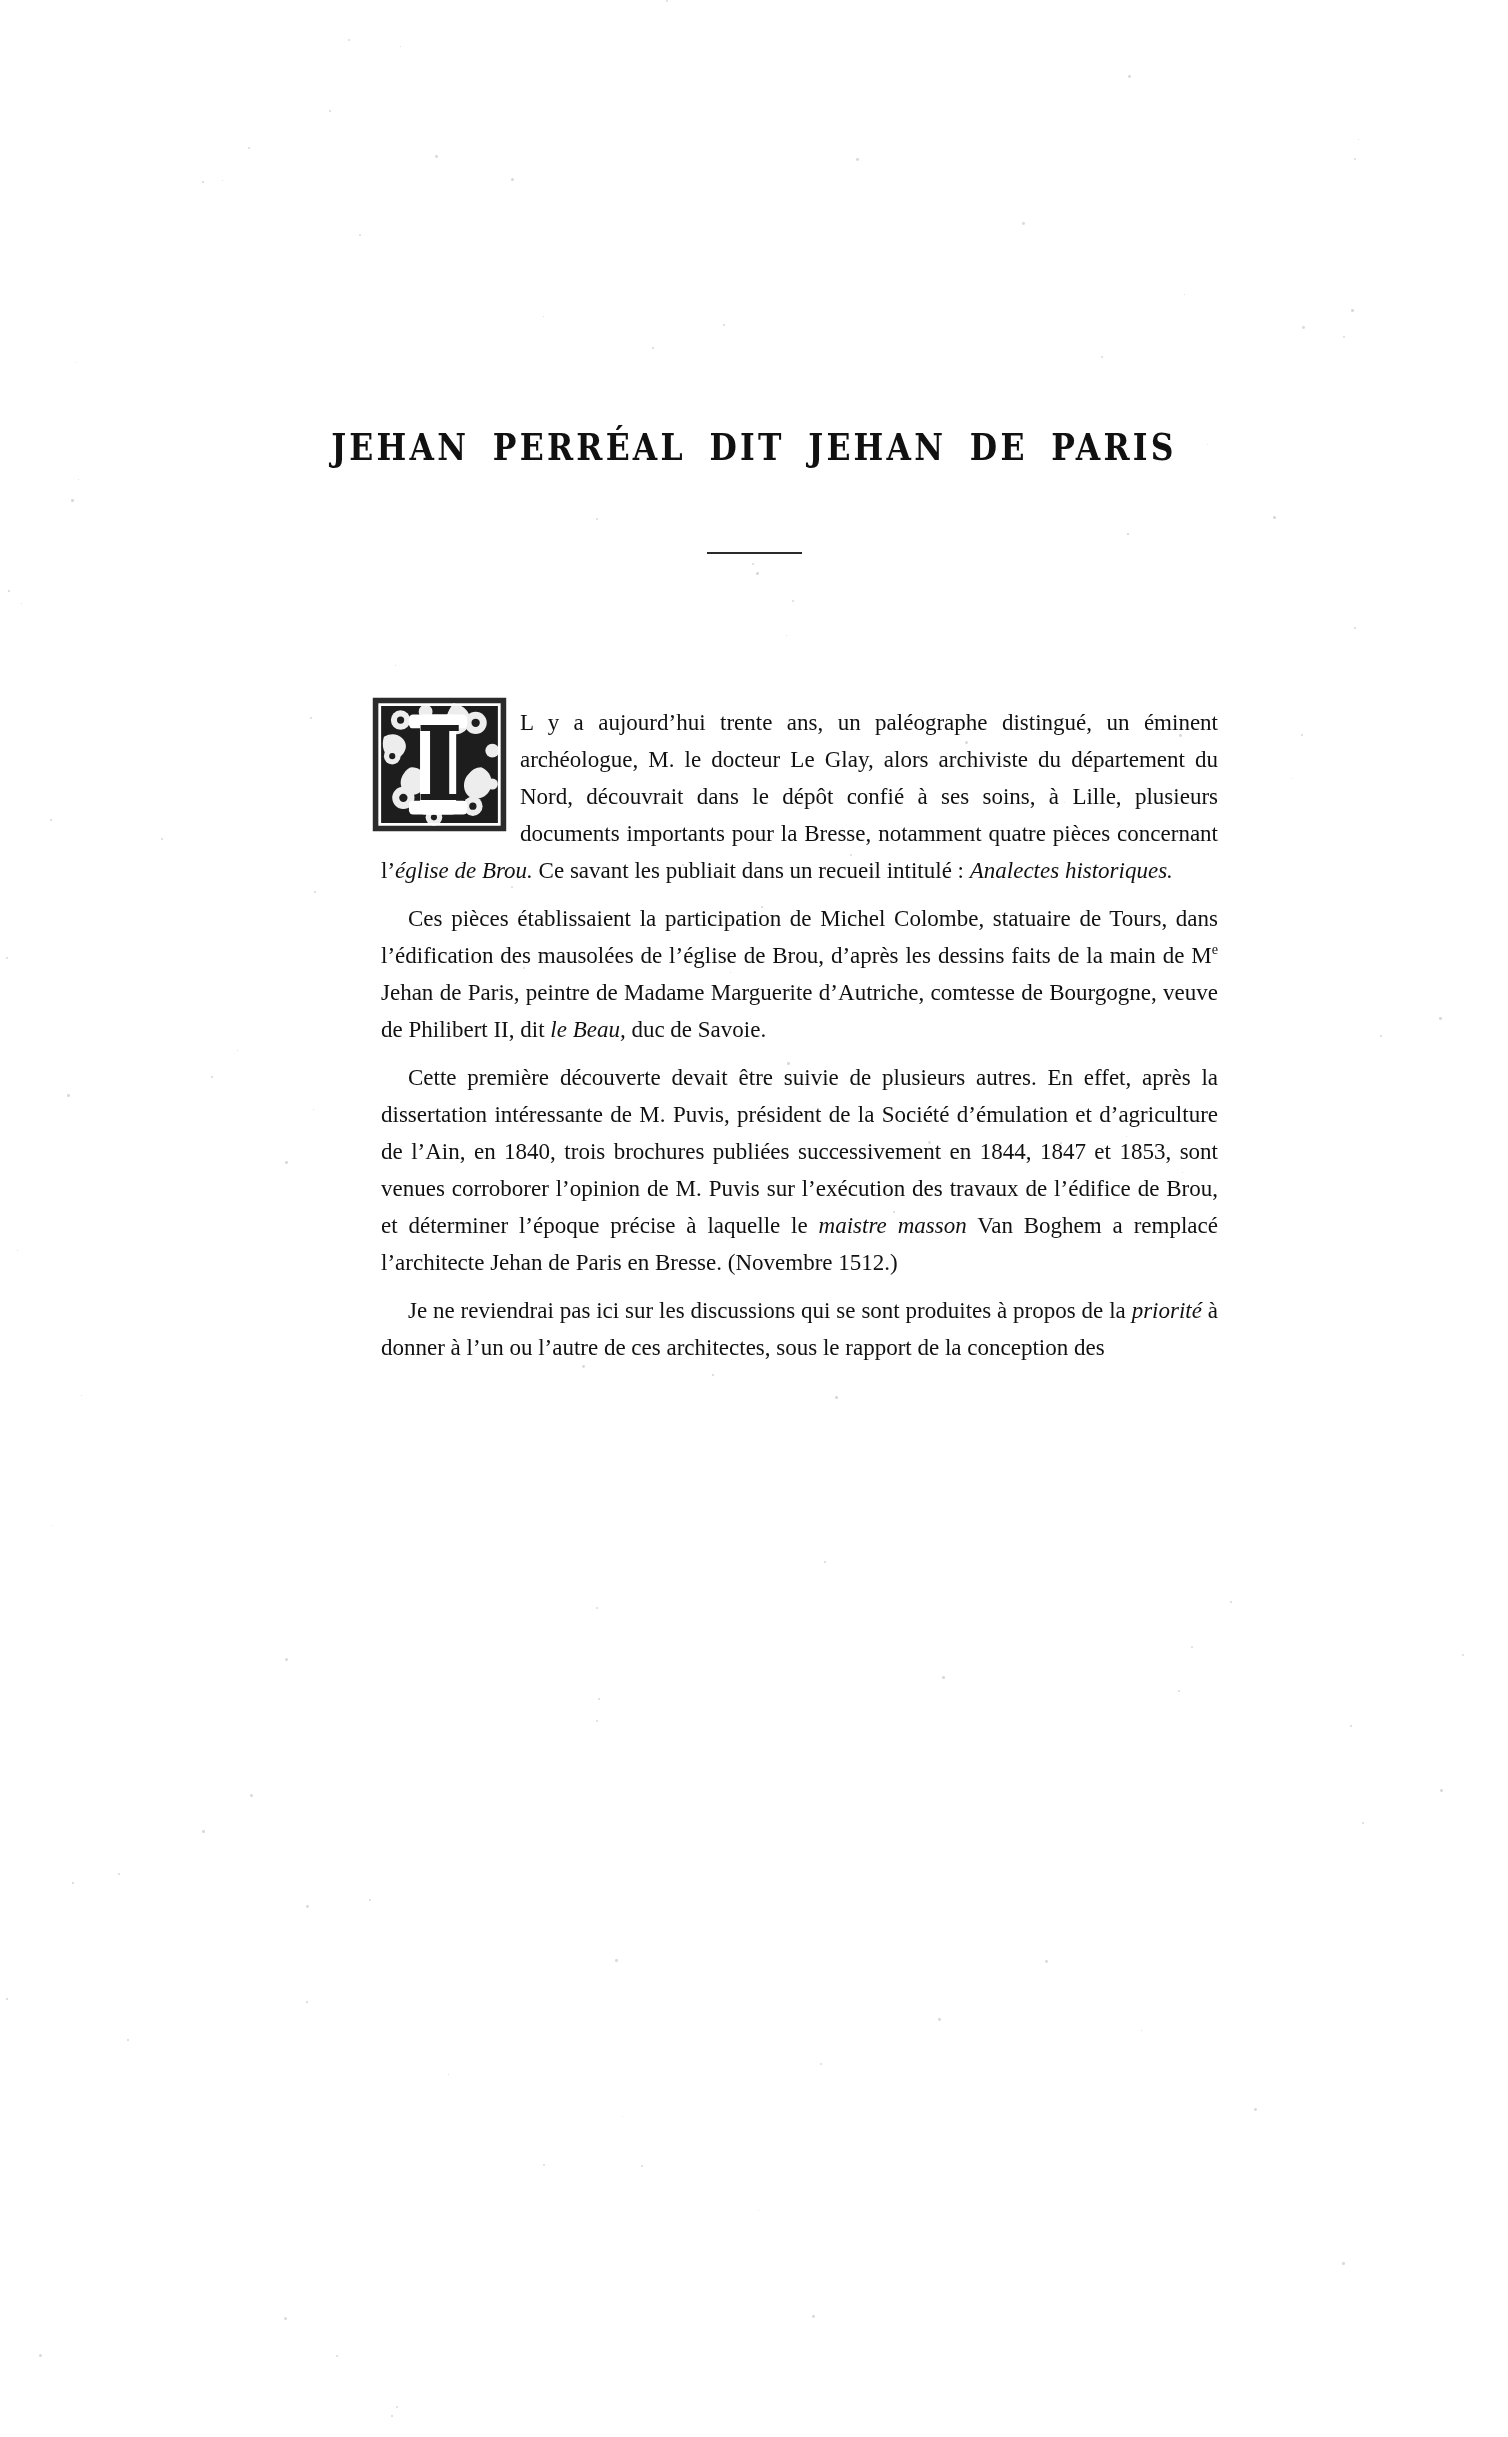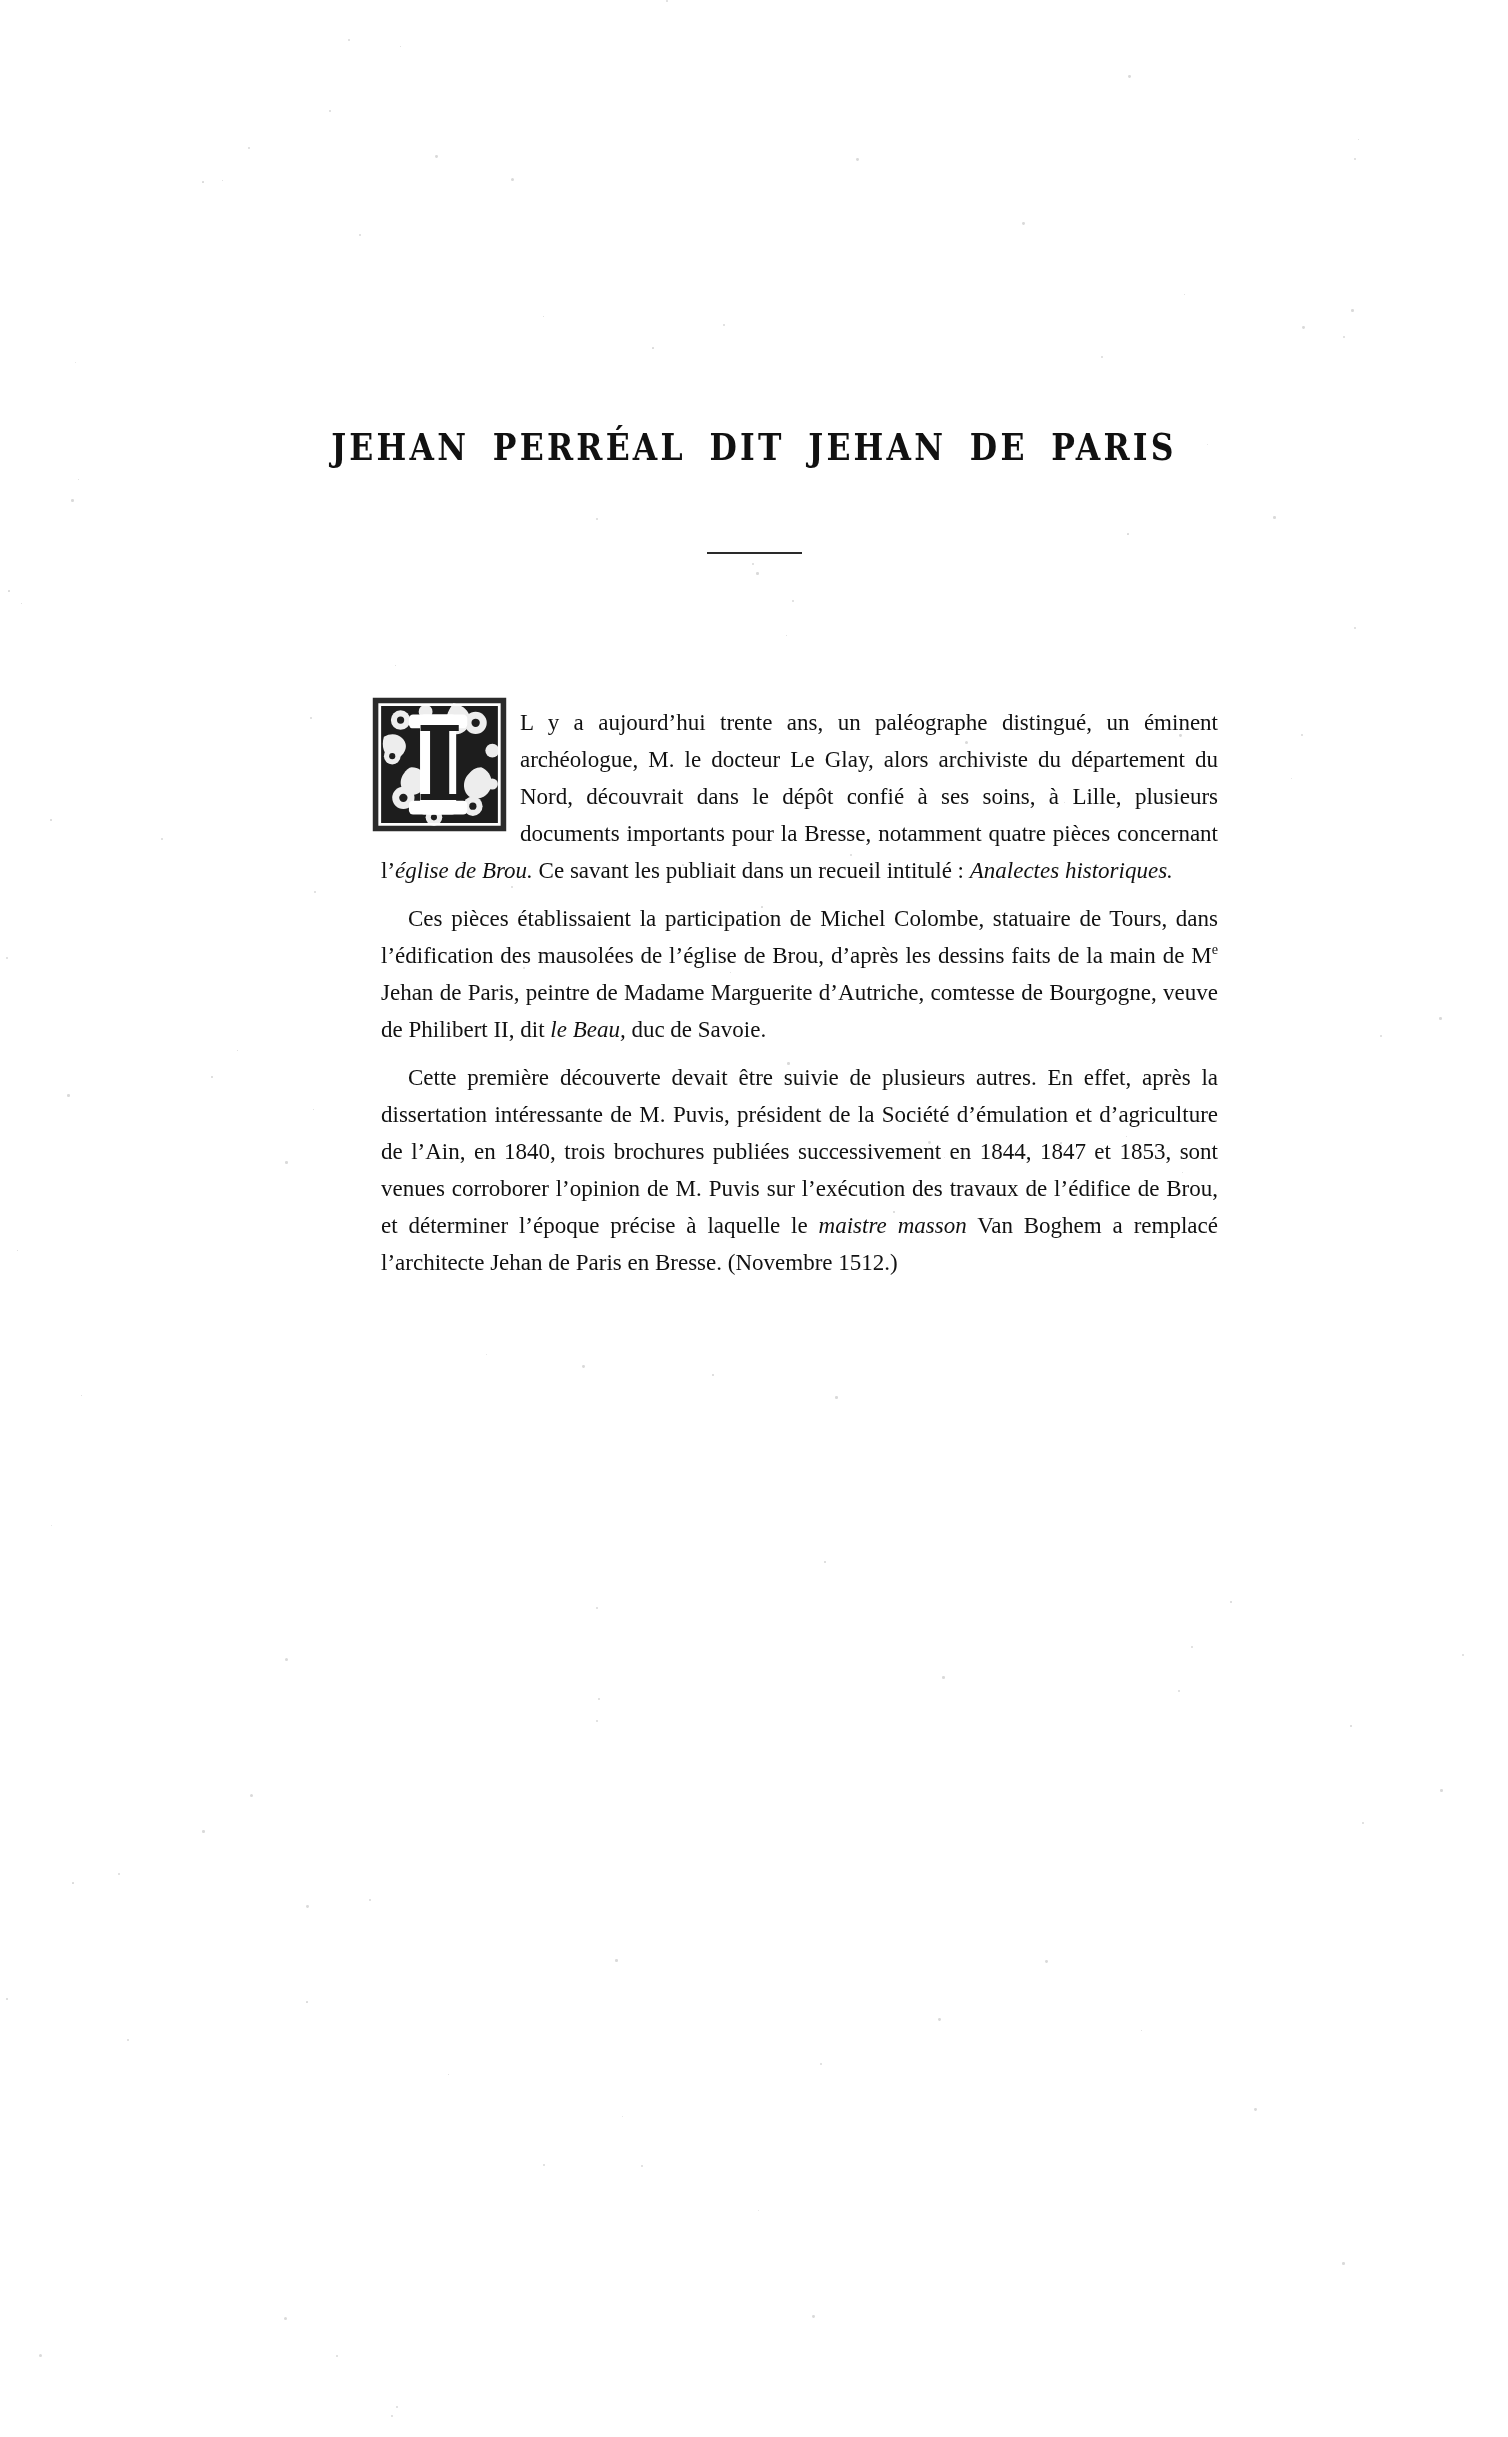--- a/index.html
+++ b/index.html
@@ -285,16 +285,17 @@
       </svg>
       <div class="letter" style="color:#1d1d1d;text-shadow:none;">I</div>
     </div>
 
     <p><span>L y a aujourd’hui trente ans, un paléographe distingué, un éminent archéologue, M. le docteur Le Glay, alors archiviste du département du Nord, découvrait dans le dépôt confié à ses soins, à Lille, plusieurs documents importants pour la Bresse, notamment quatre pièces concernant l’</span><span class="it">église de Brou.</span><span> Ce savant les publiait dans un recueil intitulé : </span><span class="it">Analectes historiques.</span></p>
 
     <p class="indent"><span>Ces pièces établissaient la participation de Michel Colombe, statuaire de Tours, dans l’édification des mausolées de l’église de Brou, d’après les dessins faits de la main de M</span><sup>e</sup><span> Jehan de Paris, peintre de Madame Marguerite d’Autriche, comtesse de Bourgogne, veuve de Philibert II, dit </span><span class="it">le Beau,</span><span> duc de Savoie.</span></p>
 
     <p class="indent"><span>Cette première découverte devait être suivie de plusieurs autres. En effet, après la dissertation intéressante de M. Puvis, président de la Société d’émulation et d’agriculture de l’Ain, en 1840, trois brochures publiées successivement en 1844, 1847 et 1853, sont venues corroborer l’opinion de M. Puvis sur l’exécution des travaux de l’édifice de Brou, et déterminer l’époque précise à laquelle le </span><span class="it">maistre masson</span><span> Van Boghem a remplacé l’architecte Jehan de Paris en Bresse. (Novembre 1512.)</span></p>
 
+    <p class="indent"><span>Je ne reviendrai pas ici sur les discussions qui se sont produites à propos de la </span><span class="it">priorité</span><span> à donner à l’un ou l’autre de ces architectes, sous le rapport de la conception des</span></p>
 
   </div>
 </div>
 
 
 </body></html>

